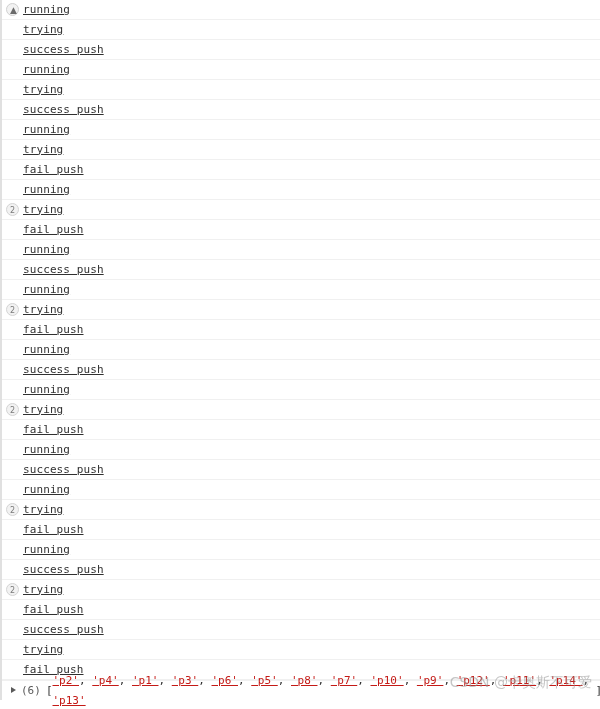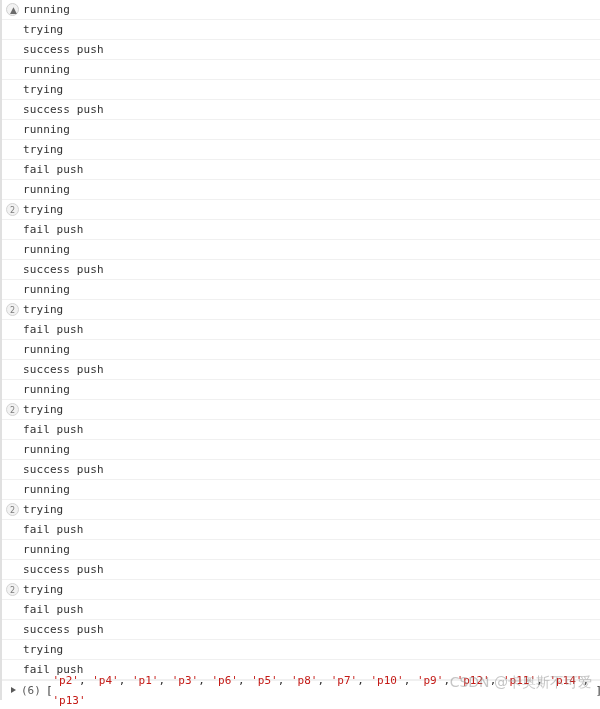--- a/index.html
+++ b/index.html
@@ -52,20 +52,21 @@
     border-color: #d0d0d0;
     color: #6b6b6b;
     position: relative;
   }
   .log-row .msg {
     font-family: "DejaVu Sans Mono", monospace;
     font-size: 11px;
     color: #303030;
     letter-spacing: 0.1px;
     white-space: pre;
+    text-decoration: underline;
   }
   .log-row .spacer {
     width: 17px;
     min-width: 17px;
   }
   .array-row {
     height: 20px;
     line-height: 20px;
     display: flex;
     align-items: center;
@@ -87,20 +88,21 @@
   }
   .count {
     color: #5a5a5a;
     margin-right: 5px;
   }
   .bracket {
     color: #303030;
   }
   .str {
     color: #c41a16;
+    text-decoration: underline;
   }
   .comma {
     color: #303030;
   }
   .watermark {
     position: absolute;
     right: 8px;
     bottom: 17px;
     font-family: "DejaVu Sans", sans-serif;
     font-size: 14px;

